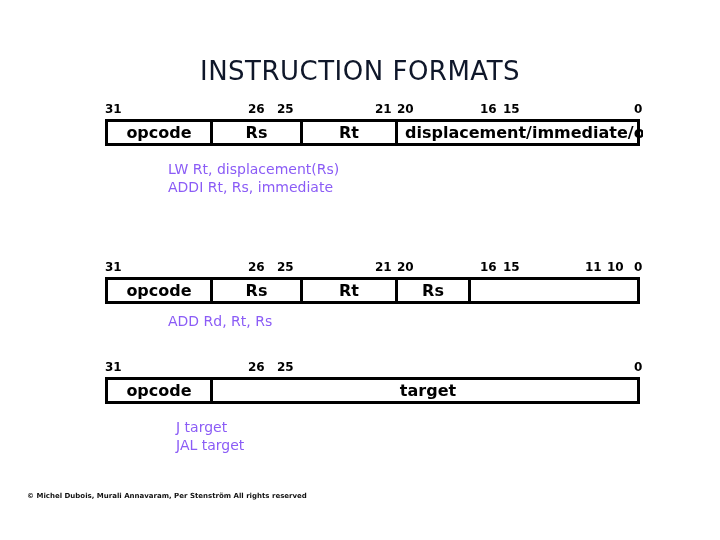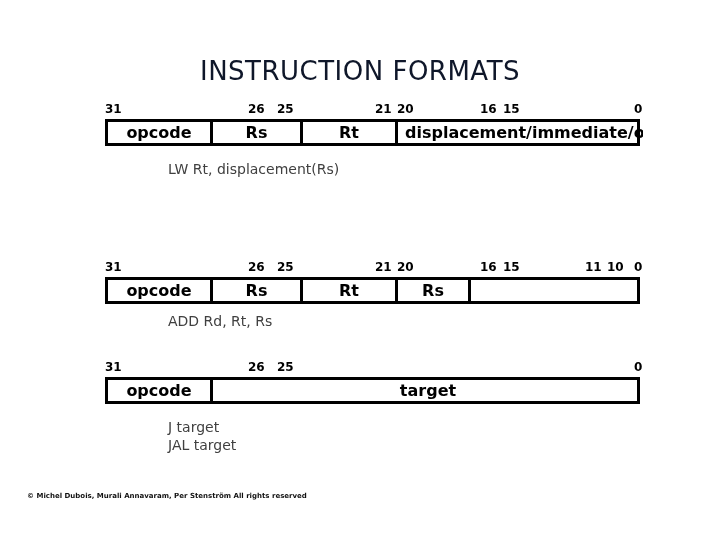--- a/index.html
+++ b/index.html
@@ -88,27 +88,27 @@
   .field.overflow > span {
     
     flex: 0 0 auto;
   }
 
   
   .examples {
     position: absolute;
     left: 168px;
     font-size: 14px;
-    color: #404040;
+    color: #8b5cf6;
     font-family: "DejaVu Sans", "Liberation Sans", sans-serif;
     line-height: 18px;
   }
   #examples-i { top: 160px; }
   #examples-r { top: 312px; }
-  #examples-j { top: 418px; }
+  #examples-j { top: 418px; margin-left: 8px; }
   .examples div { white-space: nowrap; }
 
   
   #footer {
     position: absolute;
     left: 27px;
     top: 492px;
     font-size: 7px;
     font-weight: bold;
     color: #111111;
@@ -192,20 +192,21 @@
         <span>opcode</span>
       </div>
       <div class="field" style="flex: 0 0 430px;">
         <span>target</span>
       </div>
     </div>
 </div>
 
 <div class="examples" id="examples-i">
     <div>LW Rt, displacement(Rs)</div>
+    <div>ADDI Rt, Rs, immediate</div>
   </div>
 
 <div class="examples" id="examples-r">
     <div>ADD Rd, Rt, Rs</div>
   </div>
 
 <div class="examples" id="examples-j">
     <div>J target</div>
     <div>JAL target</div>
   </div>

